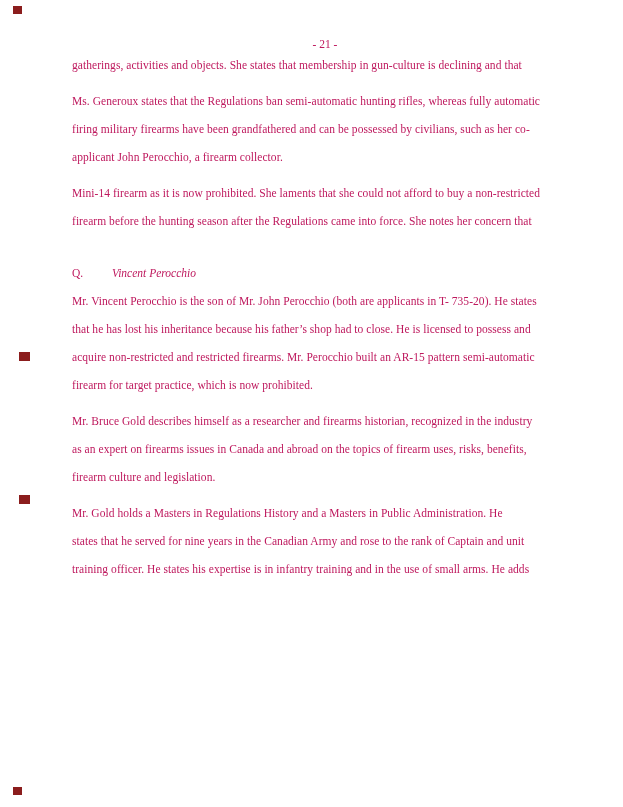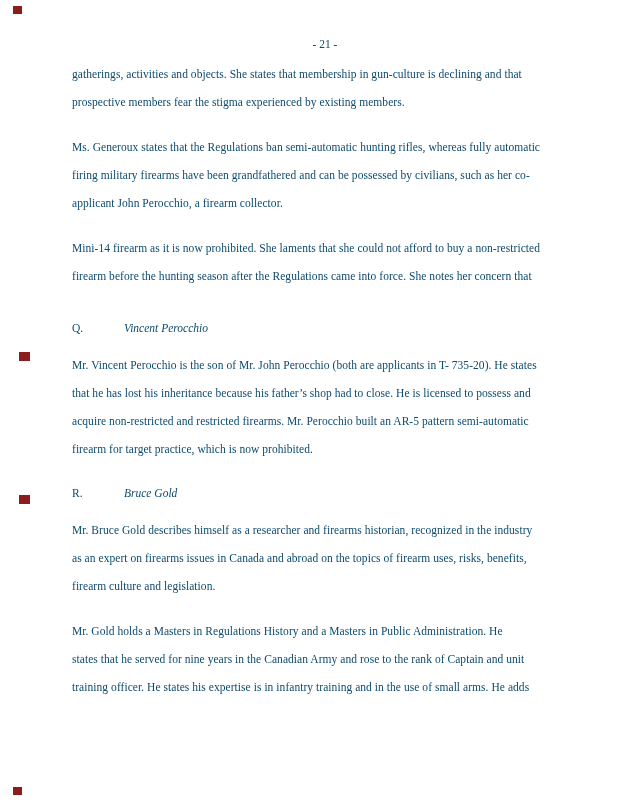--- a/index.html
+++ b/index.html
@@ -5,49 +5,49 @@
   html, body { margin: 0; padding: 0; }
   body {
     width: 623px; height: 807px;
     background: #ffffff;
     font-family: "Liberation Serif", serif;
   }
   .page {
     position: relative;
     width: 623px; height: 807px;
     background: #ffffff;
-    color: #0c4a6e;
+    color: #be185d;
     overflow: hidden;
   }
   .page-number {
     position: absolute;
     top: 30px; left: 72px; width: 506px;
     height: 28px; line-height: 28px;
     text-align: center;
     font-size: 11.5px;
   }
   .content {
     position: absolute;
     top: 51px; left: 72px; width: 508px;
   }
   .line {
     white-space: nowrap;
     height: 28px; line-height: 28px;
     font-size: 11.5px;
     letter-spacing: 0.05px;
   }
-  .para { padding-bottom: 8px; margin-top: 9px; }
+  .para { padding-bottom: 8px; }
   .heading {
     height: 28px; line-height: 28px;
     font-size: 11.5px;
   }
   .heading-q { padding-top: 16px; }
   .heading-r { padding-top: 8px; }
   .heading .hlabel { display: inline-block; width: 40px; }
-  .heading .htitle { font-style: italic; margin-left: 12px; }
+  .heading .htitle { font-style: italic; }
   .annotation-mark {
     position: absolute;
     background: #8b1d1d;
   }
   .mark-top-left   { left: 13px; top: 6px;   width: 9px;  height: 8px; }
   .mark-heading-q  { left: 19px; top: 352px; width: 11px; height: 9px; }
   .mark-heading-r  { left: 19px; top: 495px; width: 11px; height: 9px; }
   .mark-bottom-left{ left: 13px; top: 787px; width: 9px;  height: 8px; }
 </style>
 </head>
@@ -59,48 +59,44 @@
   <div class="annotation-mark mark-heading-q" style="background: rgb(139, 29, 29);"></div>
   <div class="annotation-mark mark-heading-r" style="background: rgb(139, 29, 29);"></div>
   <div class="annotation-mark mark-bottom-left" style="background: rgb(139, 29, 29);"></div>
 
   <div class="page-number">- 21 -</div>
 
   <div class="content">
 
     <div class="para">
       <div class="line">gatherings, activities and objects. She states that membership in gun-culture is declining and that</div>
-      <div class="line">prospective members fear the stigma experienced by existing members.</div>
     </div>
 
     <div class="para">
       <div class="line">Ms. Generoux states that the Regulations ban semi-automatic hunting rifles, whereas fully automatic</div>
       <div class="line">firing military firearms have been grandfathered and can be possessed by civilians, such as her co-</div>
       <div class="line">applicant John Perocchio, a firearm collector.</div>
     </div>
 
     <div class="para">
       <div class="line">Mini-14 firearm as it is now prohibited. She laments that she could not afford to buy a non-restricted</div>
       <div class="line">firearm before the hunting season after the Regulations came into force. She notes her concern that</div>
     </div>
 
     <div class="heading heading-q">
       <span class="hlabel">Q.</span><span class="htitle">Vincent Perocchio</span>
     </div>
 
     <div class="para">
       <div class="line">Mr. Vincent Perocchio is the son of Mr. John Perocchio (both are applicants in T- 735-20). He states</div>
       <div class="line">that he has lost his inheritance because his father’s shop had to close. He is licensed to possess and</div>
-      <div class="line">acquire non-restricted and restricted firearms. Mr. Perocchio built an AR-5 pattern semi-automatic</div>
+      <div class="line">acquire non-restricted and restricted firearms. Mr. Perocchio built an AR-15 pattern semi-automatic</div>
       <div class="line">firearm for target practice, which is now prohibited.</div>
     </div>
 
-    <div class="heading heading-r">
-      <span class="hlabel">R.</span><span class="htitle">Bruce Gold</span>
-    </div>
 
     <div class="para">
       <div class="line">Mr. Bruce Gold describes himself as a researcher and firearms historian, recognized in the industry</div>
       <div class="line">as an expert on firearms issues in Canada and abroad on the topics of firearm uses, risks, benefits,</div>
       <div class="line">firearm culture and legislation.</div>
     </div>
 
     <div class="para">
       <div class="line">Mr. Gold holds a Masters in Regulations History and a Masters in Public Administration. He</div>
       <div class="line">states that he served for nine years in the Canadian Army and rose to the rank of Captain and unit</div>

